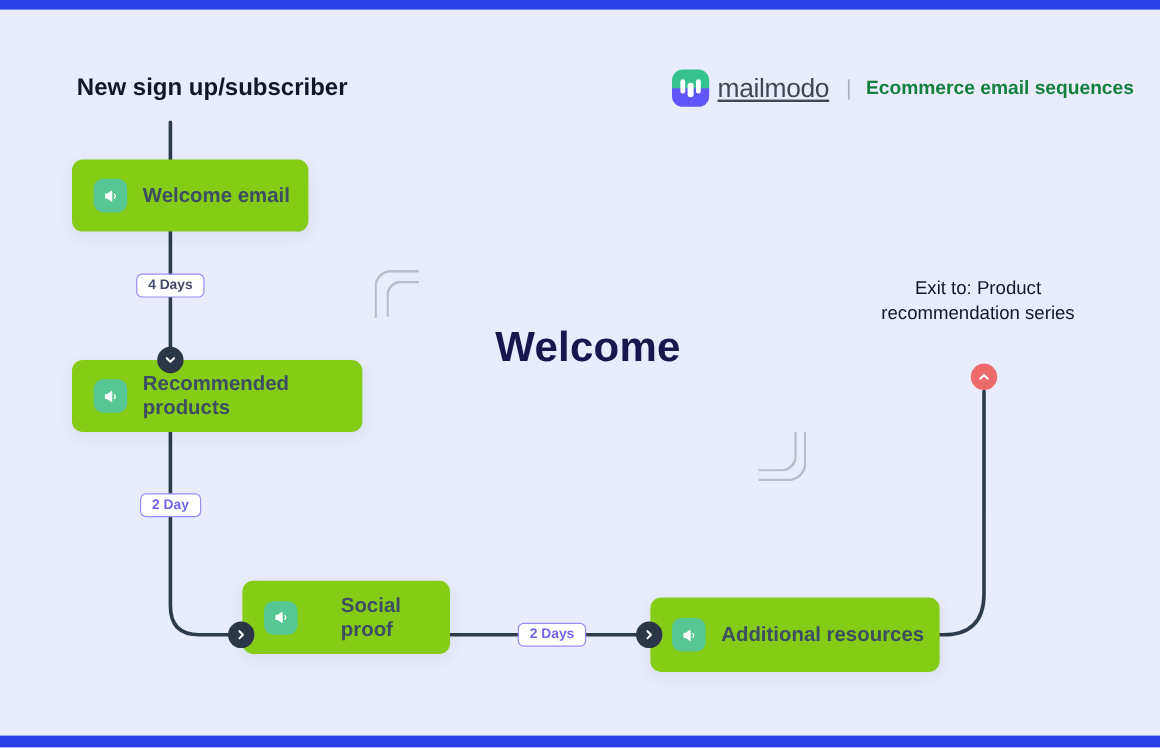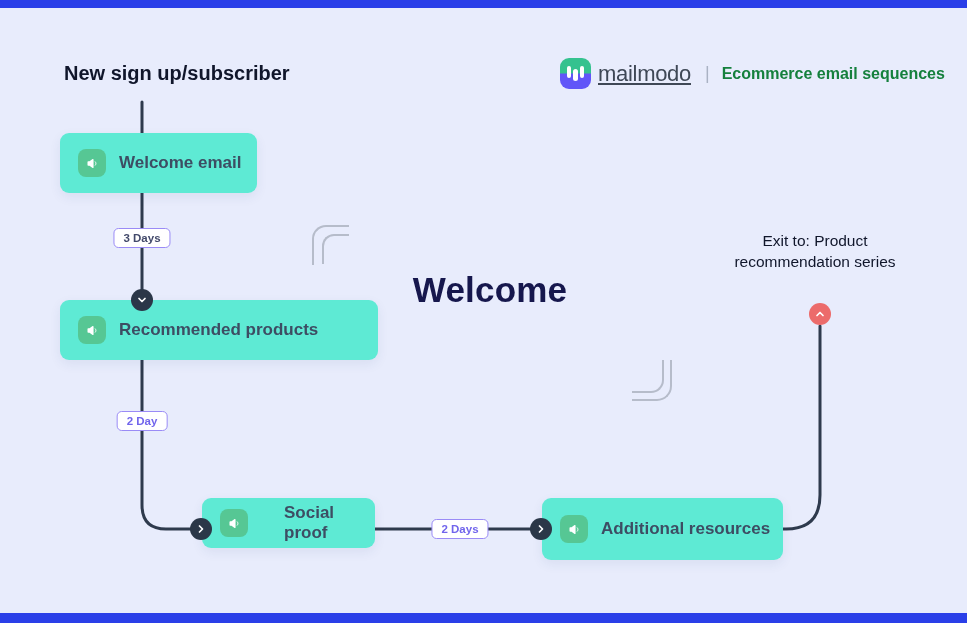--- a/index.html
+++ b/index.html
@@ -25,29 +25,29 @@
   .logo .b3{left:19.6px;top:8px;height:12px;}
   .brand-name{font-size:22px;font-weight:500;color:#3f4856;margin-left:7px;letter-spacing:-0.3px;text-decoration:underline;}
   .brand-divider{font-size:18px;color:#aab2c4;margin:0 12px 0 14px;font-weight:400;}
   .brand-tagline{font-size:16px;font-weight:700;color:#15803d;text-align:center;}
 
   
   .big-title{position:absolute;left:490px;top:270px;transform:translateX(-50%);
              font-size:35px;font-weight:700;color:#16174d;z-index:2;letter-spacing:0.2px;}
 
   
-  .card{position:absolute;background:#5eead4;border-radius:9px;z-index:2;
+  .card{position:absolute;background:#84cc16;border-radius:9px;z-index:2;
         box-shadow:0 4px 12px rgba(40,60,120,0.08);
         display:flex;align-items:center;gap:13px;padding-left:18px;box-sizing:border-box;}
   .card-label{font-size:17px;font-weight:600;color:#3d4d63;}
   .node-icon{width:28px;height:28px;border-radius:8px;background:#56c794;flex:0 0 auto;
              display:flex;align-items:center;justify-content:center;}
   #card-welcome{left:60px;top:133px;width:197px;height:60px;}
-  #card-recommended{left:60px;top:300px;width:318px;height:60px;}
-  #card-social{left:202px;top:498px;width:173px;height:50px;gap:36px;}
+  #card-recommended{left:60px;top:300px;width:242px;height:60px;}
+  #card-social{left:202px;top:484px;width:173px;height:61px;gap:36px;}
   #card-additional{left:542px;top:498px;width:241px;height:62px;}
 
   
   .badge{position:absolute;transform:translate(-50%,-50%);background:#fff;
          border:1.5px solid #9a8bf6;border-radius:5px;padding:3px 9px;
          font-size:11.5px;font-weight:700;z-index:3;white-space:nowrap;}
   #badge-1{left:142px;top:238px;}
   #badge-2{left:142px;top:421px;}
   #badge-3{left:460px;top:529px;}
 
@@ -143,21 +143,21 @@
   <div class="card" id="card-additional">
     <span class="node-icon">
       <svg viewBox="0 0 24 24" width="15" height="15">
           <path fill="#fff" d="M4 9.5v5c0 .6.4 1 1 1h2.2l4.9 3.6c.7.5 1.6 0 1.6-.8V5.7c0-.8-.9-1.3-1.6-.8L7.2 8.5H5c-.6 0-1 .4-1 1z"></path>
           <path fill="none" stroke="#fff" stroke-width="1.6" stroke-linecap="round" d="M16.5 9.3c1.4 1.5 1.4 3.9 0 5.4"></path>
         </svg>
     </span>
     <span class="card-label">Additional resources</span>
   </div>
 
-  <div class="badge" id="badge-1" style="color: rgb(67, 74, 107);">3 Days</div>
+  <div class="badge" id="badge-1" style="color: rgb(67, 74, 107);">4 Days</div>
   <div class="badge" id="badge-2" style="color: rgb(113, 101, 236);">2 Day</div>
   <div class="badge" id="badge-3" style="color: rgb(113, 101, 236);">2 Days</div>
 
   <div class="junction" id="junction-down">
     <svg width="12" height="12" viewBox="0 0 24 24">
         <path d="M6 9l6 6 6-6" stroke="#fff" stroke-width="3.4" fill="none" stroke-linecap="round" stroke-linejoin="round"></path>
       </svg>
   </div>
   <div class="junction" id="junction-right-1">
     <svg width="12" height="12" viewBox="0 0 24 24">

